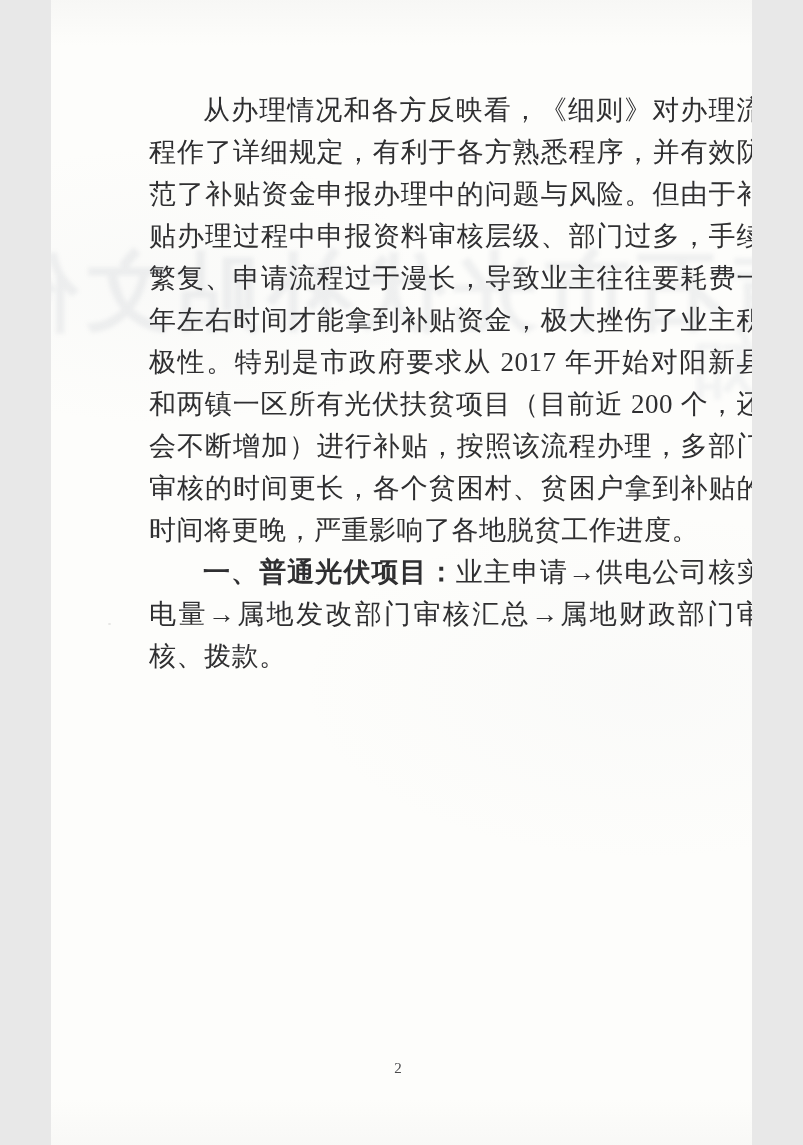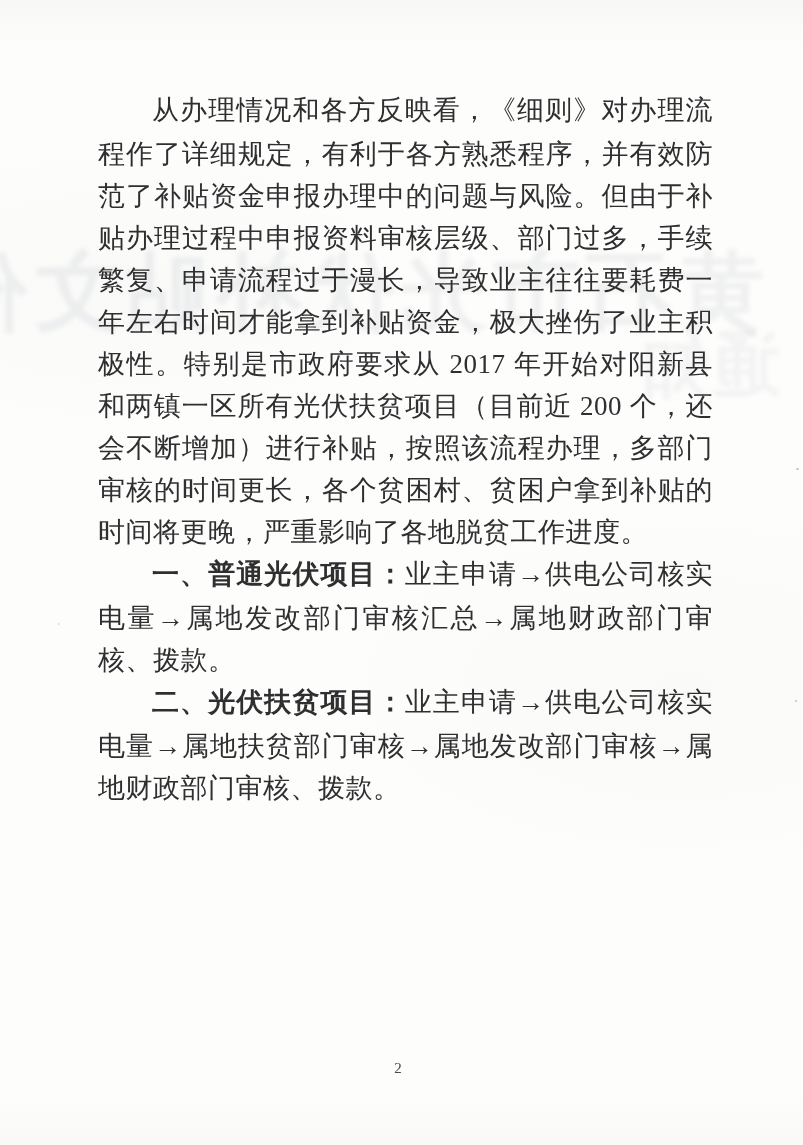--- a/index.html
+++ b/index.html
@@ -1,18 +1,18 @@
 <!DOCTYPE html>
 <html><head>
 <meta charset="utf-8">
 <style>
   html, body { margin: 0; padding: 0; background: #e8e8e8; }
   .page {
     position: relative;
-    width: 803px;
+    width: 701px;
     height: 1145px;
     margin: 0 auto;
     background: #fdfdfb;
     background-image:
       radial-gradient(ellipse 400px 200px at 15% 25%, rgba(190,195,205,0.06), transparent 70%),
       radial-gradient(ellipse 500px 250px at 85% 60%, rgba(190,195,205,0.05), transparent 70%),
       linear-gradient(180deg, rgba(230,230,228,0.25) 0%, rgba(255,255,255,0) 4%, rgba(255,255,255,0) 96%, rgba(230,230,228,0.2) 100%);
     overflow: hidden;
     font-family: "Liberation Serif", "DejaVu Serif", serif;
     color: #2f2f31;
@@ -27,21 +27,21 @@
     text-align: justify;
     letter-spacing: 0.5px;
     text-justify: inter-ideograph;
   }
   .content p {
     margin: 0;
     text-indent: 2em;
   }
   .lead {
     font-weight: 700;
-    font-family: Liberation Mono, monospace;
+    font-family: Liberation Sans, sans-serif;
   }
   .watermark {
     position: absolute;
     top: 234px;
     left: 62px;
     width: 700px;
     font-size: 86px;
     font-weight: 700;
     font-family: "Liberation Sans", "DejaVu Sans", sans-serif;
     color: rgba(104, 114, 138, 0.09);
@@ -85,21 +85,20 @@
 
 <div class="page">
 
   <div class="watermark">黄石市光伏补贴文件</div>
 
   <div class="watermark-fragment">通知</div>
 
   <div class="content">
     <p><span class="lead"></span><span>从办理情况和各方反映看，《细则》对办理流程作了详细规定，有利于各方熟悉程序，并有效防范了补贴资金申报办理中的问题与风险。但由于补贴办理过程中申报资料审核层级、部门过多，手续繁复、申请流程过于漫长，导致业主往往要耗费一年左右时间才能拿到补贴资金，极大挫伤了业主积极性。特别是市政府要求从 2017 年开始对阳新县和两镇一区所有光伏扶贫项目（目前近 200 个，还会不断增加）进行补贴，按照该流程办理，多部门审核的时间更长，各个贫困村、贫困户拿到补贴的时间将更晚，严重影响了各地脱贫工作进度。</span></p>
     <p><span class="lead">一、普通光伏项目：</span><span>业主申请→供电公司核实电量→属地发改部门审核汇总→属地财政部门审核、拨款。</span></p>
-    <p><span class="lead">二、光伏扶贫项目：</span><span>业主申请→供电公司核实电量→属地扶贫部门审核→属地发改部门审核→属地财政部门审核、拨款。</span></p>
   </div>
 
   <div class="page-number">2</div>
 
   <div class="speck s1"></div>
   <div class="speck s2"></div>
   <div class="speck s3"></div>
 
 </div>
 

